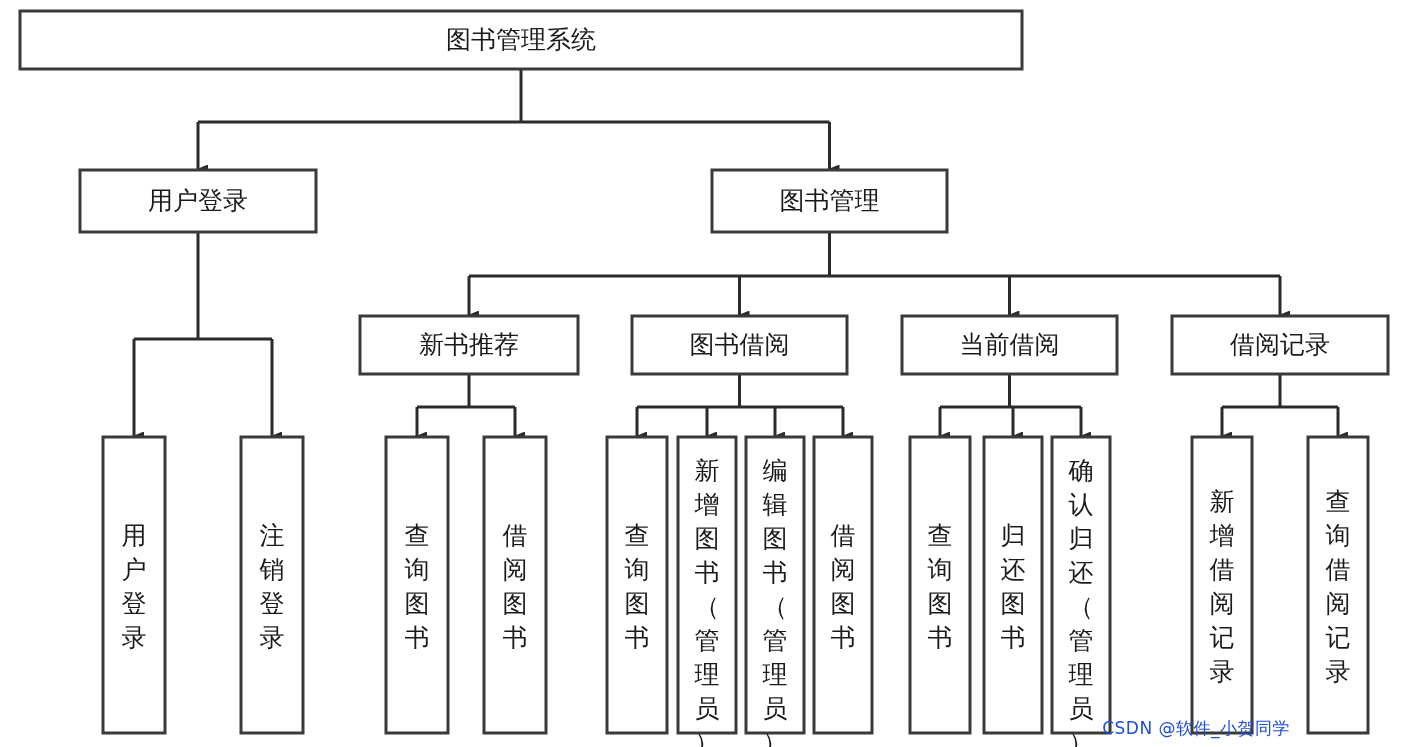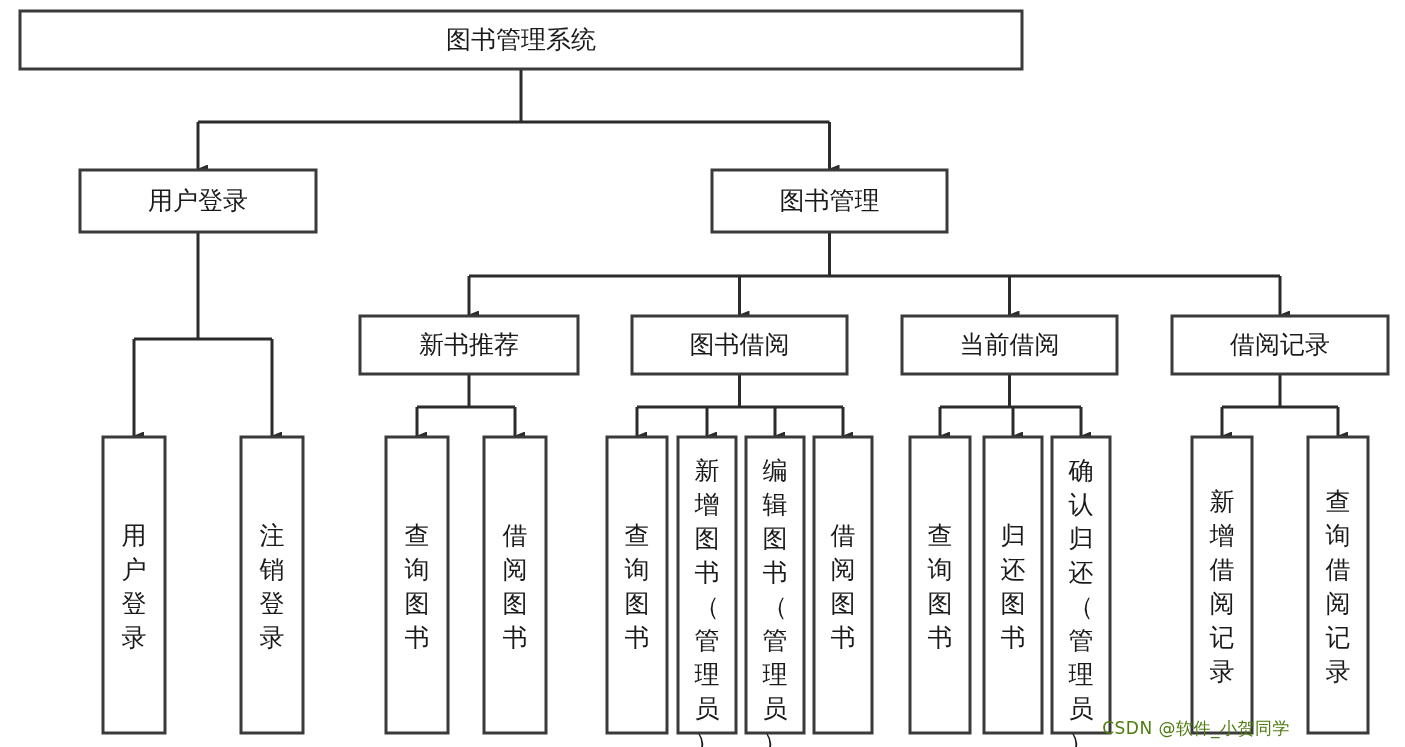--- a/index.html
+++ b/index.html
@@ -51,21 +51,21 @@
     stroke: #2b2b2b;
     stroke-width: 3;
     fill: none;
   }
   .watermark-text {
     position: absolute;
     right: 10px;
     bottom: 7px;
     font-family: "DejaVu Sans", "Liberation Sans", sans-serif;
     font-size: 17px;
-    color: #4d7c0f;
+    color: #1d4ed8;
     letter-spacing: 0.5px;
     user-select: none;
     pointer-events: none;
   }
 </style>
 </head>
 <body>
 
 <div id="diagram-root">
   <svg class="diagram-canvas" viewBox="0 0 1405 747">

